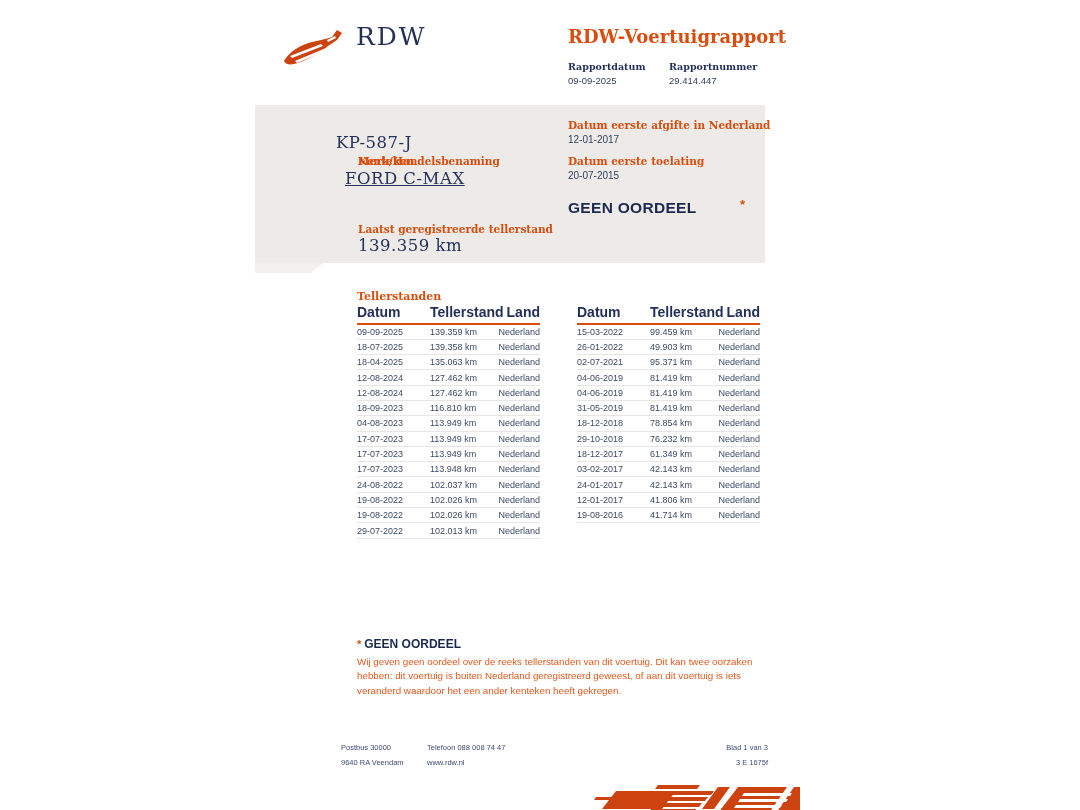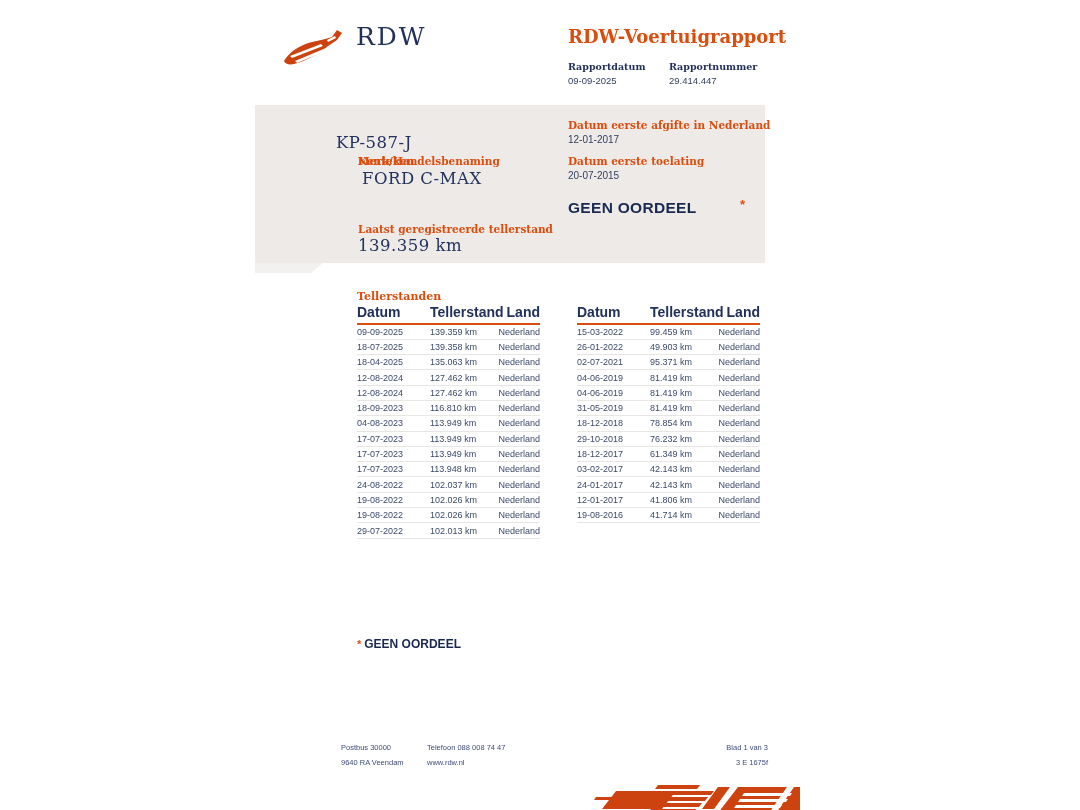--- a/index.html
+++ b/index.html
@@ -39,21 +39,21 @@
     font-size:10.5px; color:#d94e0f;
   }
   .serif-value {
     font-family:"DejaVu Serif", serif; font-size:16.5px;
     color:#24335e; letter-spacing:0.5px;
   }
   .sans-value { font-size:10px; color:#33405e; }
   .lbl-kenteken   { left:358px; top:119px;margin-top:36px; }
   .val-kenteken   { left:336px; top:133px; }
   .lbl-merk       { left:358px; top:155px; }
-  .val-merk       { left:362px; top:169px; }
+  .val-merk       { left:345px; top:169px;text-decoration:underline; }
   .lbl-teller     { left:358px; top:223px; }
   .val-teller     { left:358px; top:236px; }
   .lbl-afgifte    { left:568px; top:119px; }
   .val-afgifte    { left:568px; top:134px; }
   .lbl-toelating  { left:568px; top:155px; }
   .val-toelating  { left:568px; top:170px; }
   .oordeel {
     left:568px; top:199px; font-size:15.5px; font-weight:bold;
     color:#1b2951; letter-spacing:0.3px;
   }
@@ -298,20 +298,21 @@
           <td>19-08-2016</td>
           <td>41.714 km</td>
           <td>Nederland</td>
         </tr>
       </tbody>
   </table>
 
   <div class="abs note-head">
     <span class="star">*</span><span>GEEN OORDEEL</span>
   </div>
+  <div class="abs note-body">Wij geven geen oordeel over de reeks tellerstanden van dit voertuig. Dit kan twee oorzaken hebben: dit voertuig is buiten Nederland geregistreerd geweest, of aan dit voertuig is iets veranderd waardoor het een ander kenteken heeft gekregen.</div>
 
   <div class="abs foot foot-address">
     <div>Postbus 30000</div>
     <div>9640 RA Veendam</div>
   </div>
   <div class="abs foot foot-contact">
     <div>Telefoon 088 008 74 47</div>
     <div>www.rdw.nl</div>
   </div>
   <div class="abs foot foot-page">

